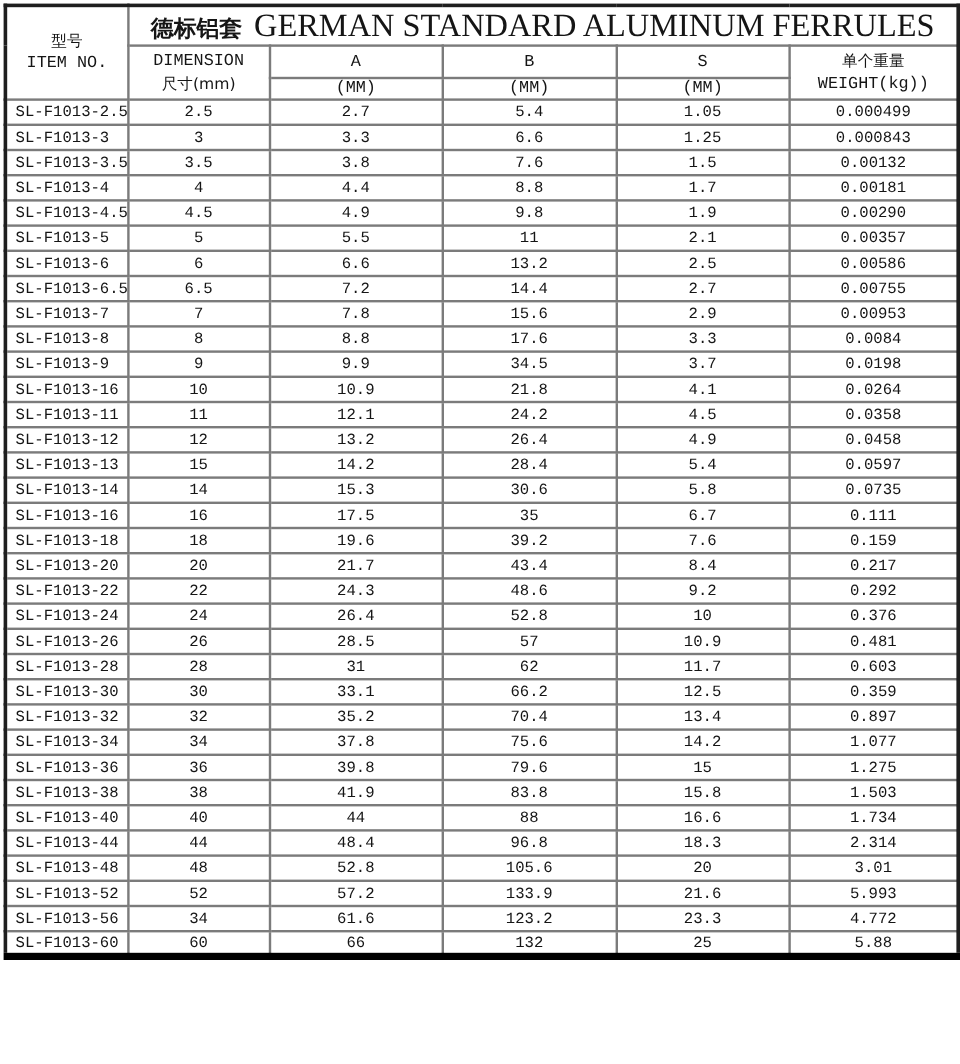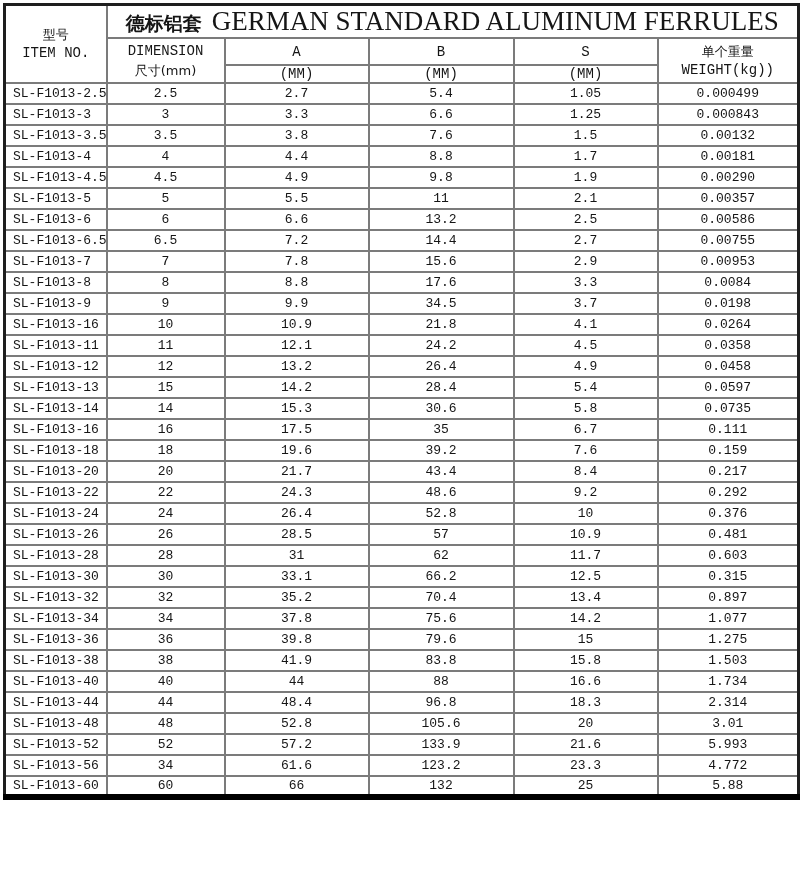--- a/index.html
+++ b/index.html
@@ -304,21 +304,21 @@
           <td class="b-cell">62</td>
           <td class="s-cell">11.7</td>
           <td class="weight-cell">0.603</td>
         </tr>
         <tr>
           <td class="item-no-cell">SL-F1013-30</td>
           <td class="dimension-cell">30</td>
           <td class="a-cell">33.1</td>
           <td class="b-cell">66.2</td>
           <td class="s-cell">12.5</td>
-          <td class="weight-cell">0.315</td>
+          <td class="weight-cell">0.359</td>
         </tr>
         <tr>
           <td class="item-no-cell">SL-F1013-32</td>
           <td class="dimension-cell">32</td>
           <td class="a-cell">35.2</td>
           <td class="b-cell">70.4</td>
           <td class="s-cell">13.4</td>
           <td class="weight-cell">0.897</td>
         </tr>
         <tr>

